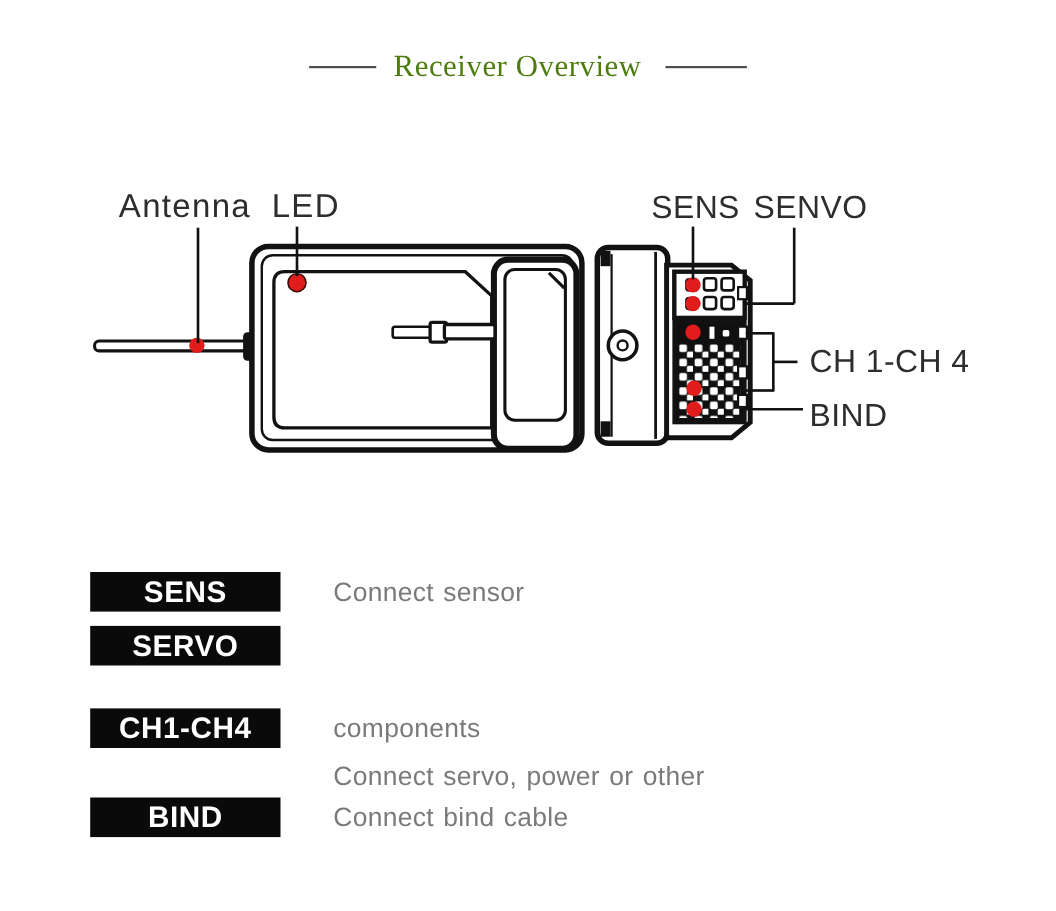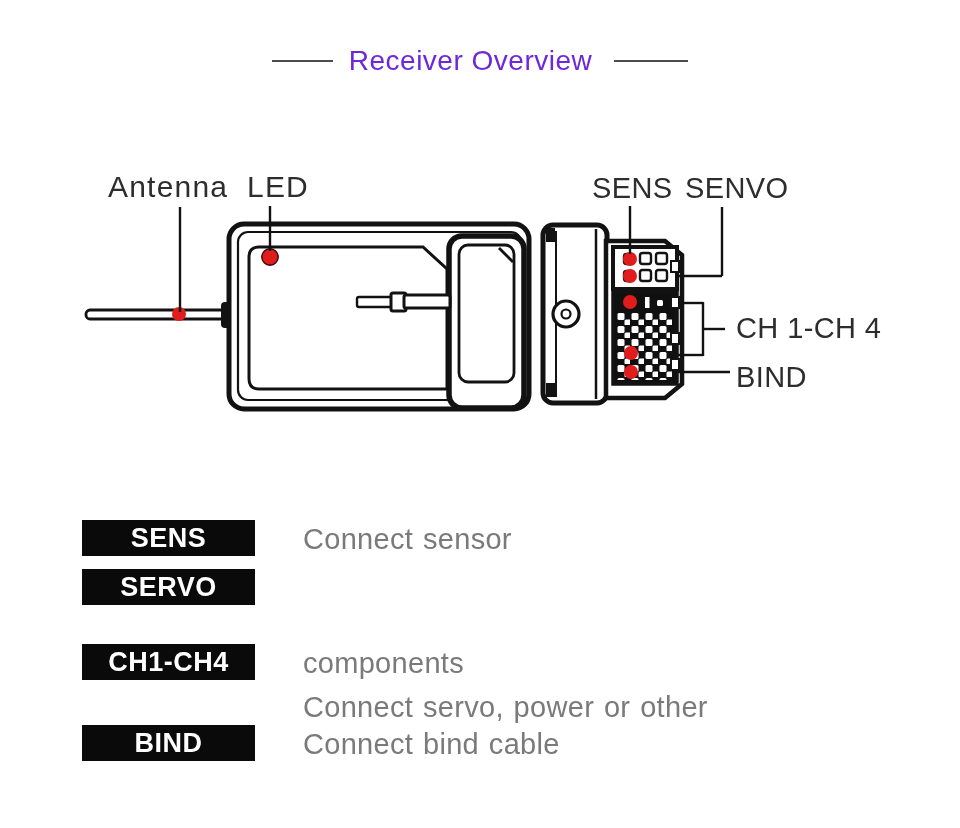--- a/index.html
+++ b/index.html
@@ -5,39 +5,39 @@
   html,body{margin:0;padding:0;background:#ffffff;}
   #page{position:relative;width:960px;height:828px;background:#ffffff;overflow:hidden;
         font-family:"Liberation Sans","DejaVu Sans",sans-serif;}
 
   
   .title-row{position:absolute;top:44px;left:0;width:960px;height:34px;
              display:flex;align-items:center;justify-content:center;}
   .title-dash{height:2.5px;background:#4d4d4d;}
   .title-dash.left{width:61px;margin-right:16px;}
   .title-dash.right{width:74px;margin-left:22px;}
-  .title-text{font-size:28px;letter-spacing:0.5px;color:#6d28d9;font-weight:400;}
+  .title-text{font-size:28px;letter-spacing:0.5px;color:#4d7c0f;font-weight:400;font-family:Liberation Serif, serif;}
 
   
   #diagram{position:absolute;top:0;left:0;}
   .ink{stroke:#121212;}
   .callout-text{font-size:30px;fill:#2d2d2d;letter-spacing:1.2px;}
   .callout-text.small{font-size:29px;letter-spacing:0.4px;}
 
   
   #legend{position:absolute;left:82px;top:517px;width:820px;}
   .legend-row{position:absolute;left:0;display:flex;align-items:flex-start;}
   .legend-row.r0{top:0;}
   .legend-row.r1{top:49px;gap:10px;}
   .legend-row.r2{top:124px;}
   .legend-row.r3{top:205px;}
   .badge{width:173px;height:36px;margin-top:3px;background:#0a0a0a;color:#ffffff;
          display:flex;align-items:center;justify-content:center;
          font-size:27px;font-weight:bold;letter-spacing:0.5px;flex:0 0 auto;}
-  .desc{margin-left:48px;max-width:575px;color:#7a7a7a;font-size:29px;
+  .desc{margin-left:48px;max-width:575px;color:#7a7a7a;font-size:24px;
         line-height:44px;letter-spacing:0.3px;word-spacing:1.5px;}
 </style>
 </head>
 <body>
 
 <div id="page">
 
   <div class="title-row">
     <div class="title-dash left"></div>
     <div class="title-text">Receiver Overview</div>

